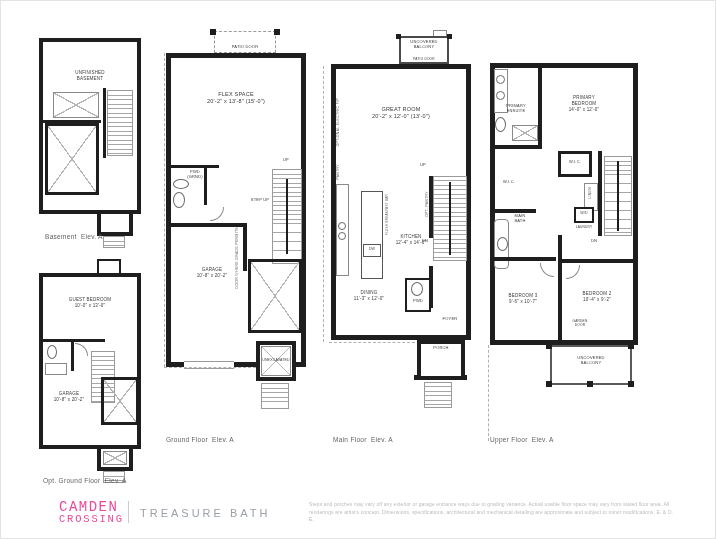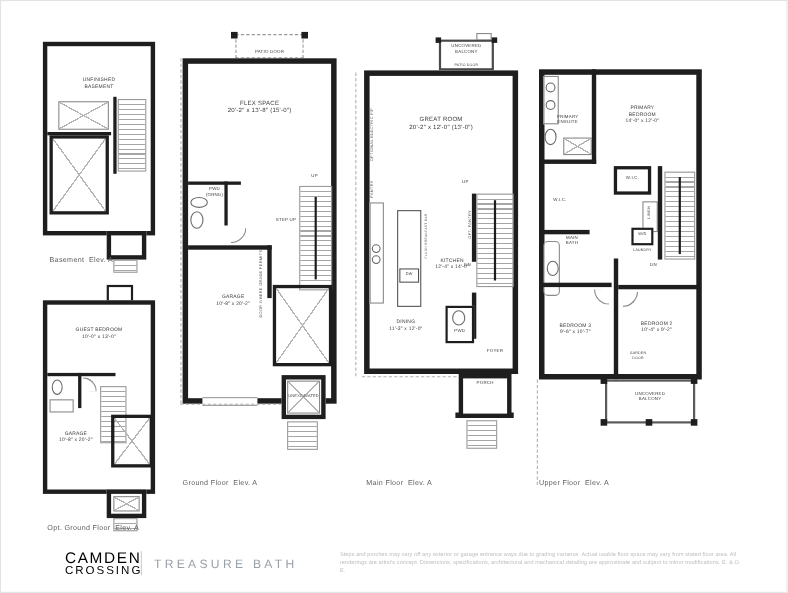--- a/index.html
+++ b/index.html
@@ -21,21 +21,21 @@
   .vtext{position:absolute;writing-mode:vertical-rl;transform:rotate(180deg);font-size:3.5px;color:#5a5a5a;letter-spacing:.3px;white-space:nowrap}
   .dashv{position:absolute;border-left:1px dashed #b0b0b0}
   .dashh{position:absolute;border-top:1px dashed #b0b0b0}
   .dashbox{position:absolute;border:1px dashed #9a9a9a;background:#fff}
   .post{position:absolute;width:6px;height:6px;background:#1e1e1e}
   .oval{position:absolute;border:1px solid #6a6a6a;border-radius:50%;background:#fff}
   .circ{position:absolute;border:1px solid #6a6a6a;border-radius:50%;background:#fff}
   .door{position:absolute;border-top:1px solid #8a8a8a;border-right:1px solid #8a8a8a;border-top-right-radius:100%}
   .caption{position:absolute;font-size:6.5px;color:#5f5f5f;letter-spacing:.3px;white-space:pre}
   .gdoor{position:absolute;background:#fff;border-top:1px solid #9a9a9a;border-bottom:1px solid #9a9a9a}
-  .brand-camden{position:absolute;font-family:Liberation Sans, sans-serif;color:#000000;line-height:1}
+  .brand-camden{position:absolute;font-family:Liberation Mono, monospace;color:#ec4899;line-height:1}
   .brand-divider{position:absolute;background:#c9cdd2}
   .brand-th{position:absolute;color:#9aa0a8;letter-spacing:3px;font-size:11px}
   .disclaimer{position:absolute;font-size:5px;line-height:1.5;color:#bcbcbc;letter-spacing:.1px}
 </style>
 </head>
 <body>
 
 <div class="plan" style="left:36px;top:25px;width:112px;height:222px">
   <div class="outline" style="left:2px;top:12px;width:102px;height:176px"></div>
   <div class="label f4" style="left:16px;top:44px;width:74px">UNFINISHED

